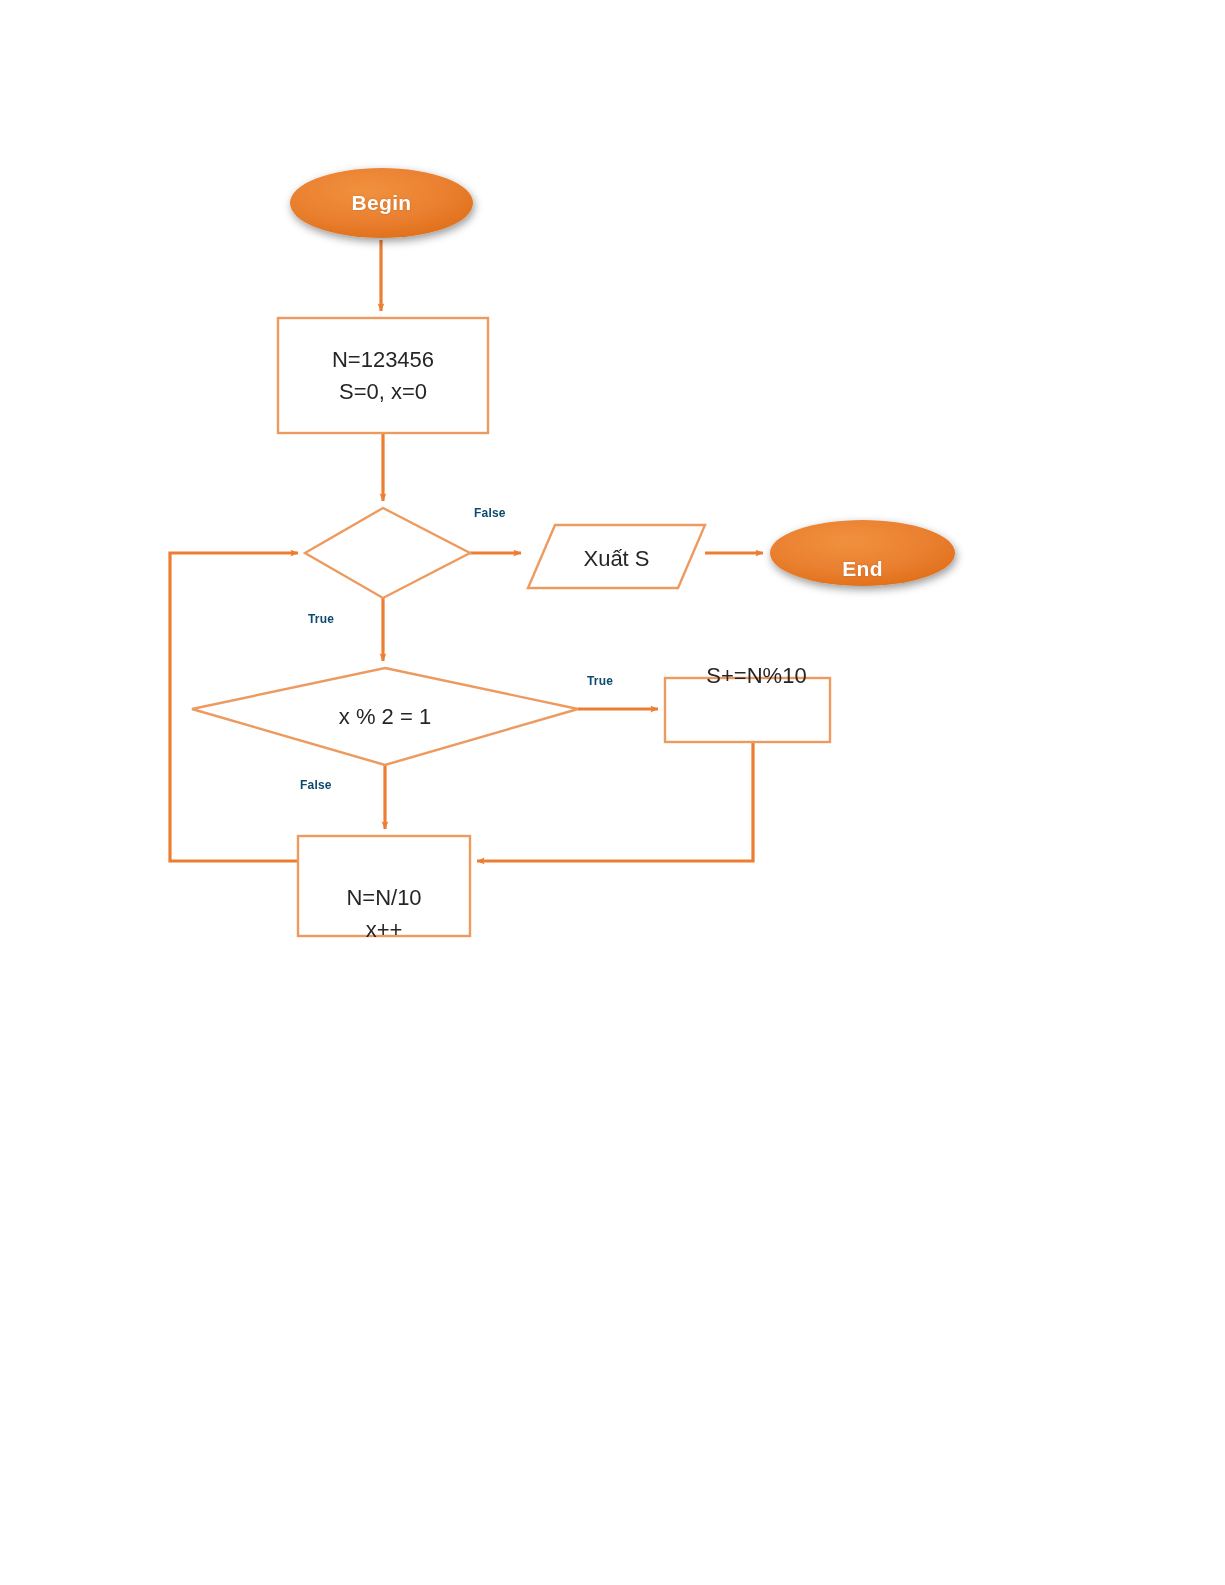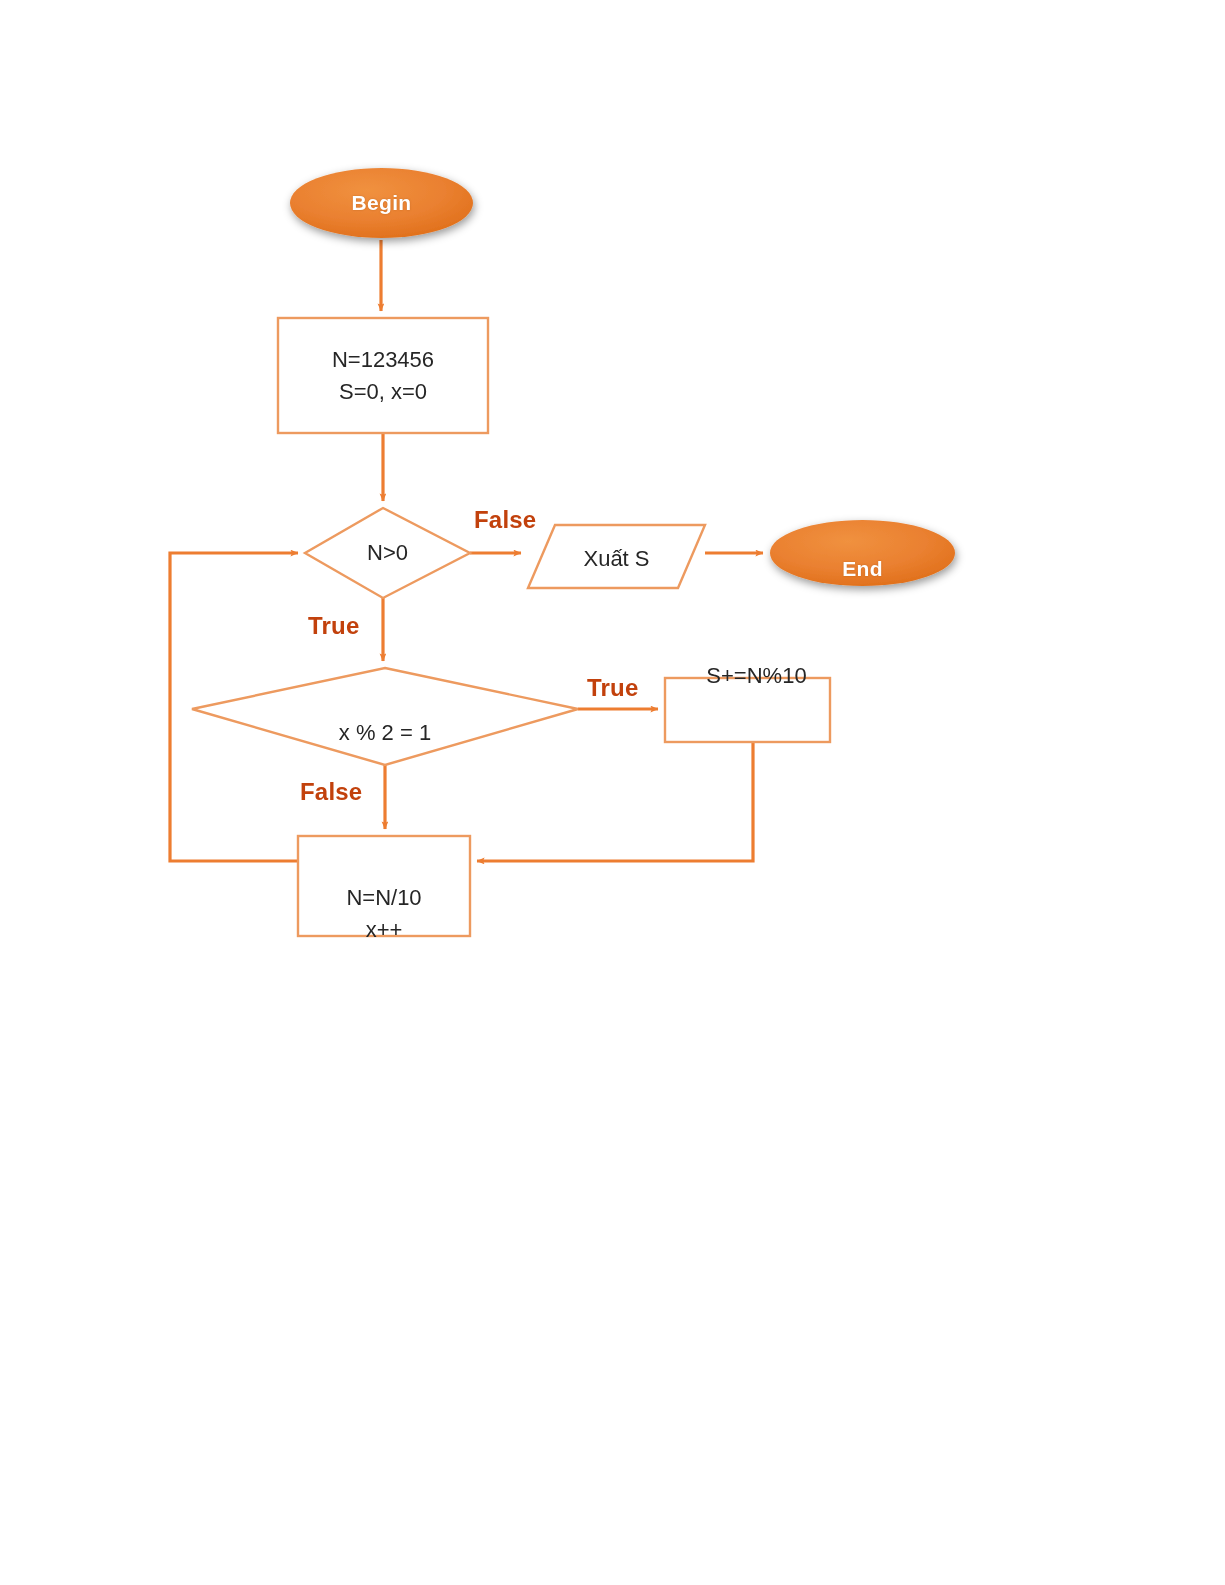--- a/index.html
+++ b/index.html
@@ -51,23 +51,23 @@
   .decision-label {
     color: #262626;
     font-size: 22px;
   }
   .io-label {
     color: #262626;
     font-size: 22px;
   }
   .branch-label {
     position: absolute;
-    color: #c2410c;
+    color: #0c4a6e;
     font-weight: bold;
-    font-size: 24px;
+    font-size: 12px;
     letter-spacing: 0.2px;
     white-space: nowrap;
   }
 </style>
 </head>
 <body>
 
 <div id="canvas">
 
   <svg id="flow-svg" viewBox="0 0 1225 1585">
@@ -125,33 +125,30 @@
 
   <div class="node-label terminator-label" style="left:290px; top:168px; width:183px; height:70px;">
     <span>Begin</span>
   </div>
 
   <div class="node-label process-label" style="left:278px; top:318px; width:210px; height:115px;">
     <span>N=123456</span>
     <span>S=0, x=0</span>
   </div>
 
-  <div class="node-label decision-label" style="left:305px; top:508px; width:165px; height:90px;">
-    <span>N&gt;0</span>
-  </div>
 
   <div class="node-label io-label" style="left:528px; top:525px; width:177px; height:68px;">
     <span>Xuất S</span>
   </div>
 
   <div class="node-label terminator-label" style="left:770px; top:536px; width:185px; height:66px;text-align:right;">
     <span>End</span>
   </div>
 
-  <div class="node-label decision-label" style="left:192px; top:684px; width:386px; height:97px;">
+  <div class="node-label decision-label" style="left:192px; top:668px; width:386px; height:97px;">
     <span>x % 2 = 1</span>
   </div>
 
   <div class="node-label process-label" style="left:665px; top:640px; width:165px; height:72px;padding-left:9px;">
     <span>S+=N%10</span>
   </div>
 
   <div class="node-label process-label" style="left:298px; top:836px; width:172px; height:100px;margin-top:28px;">
     <span>N=N/10</span>
     <span>x++</span>

